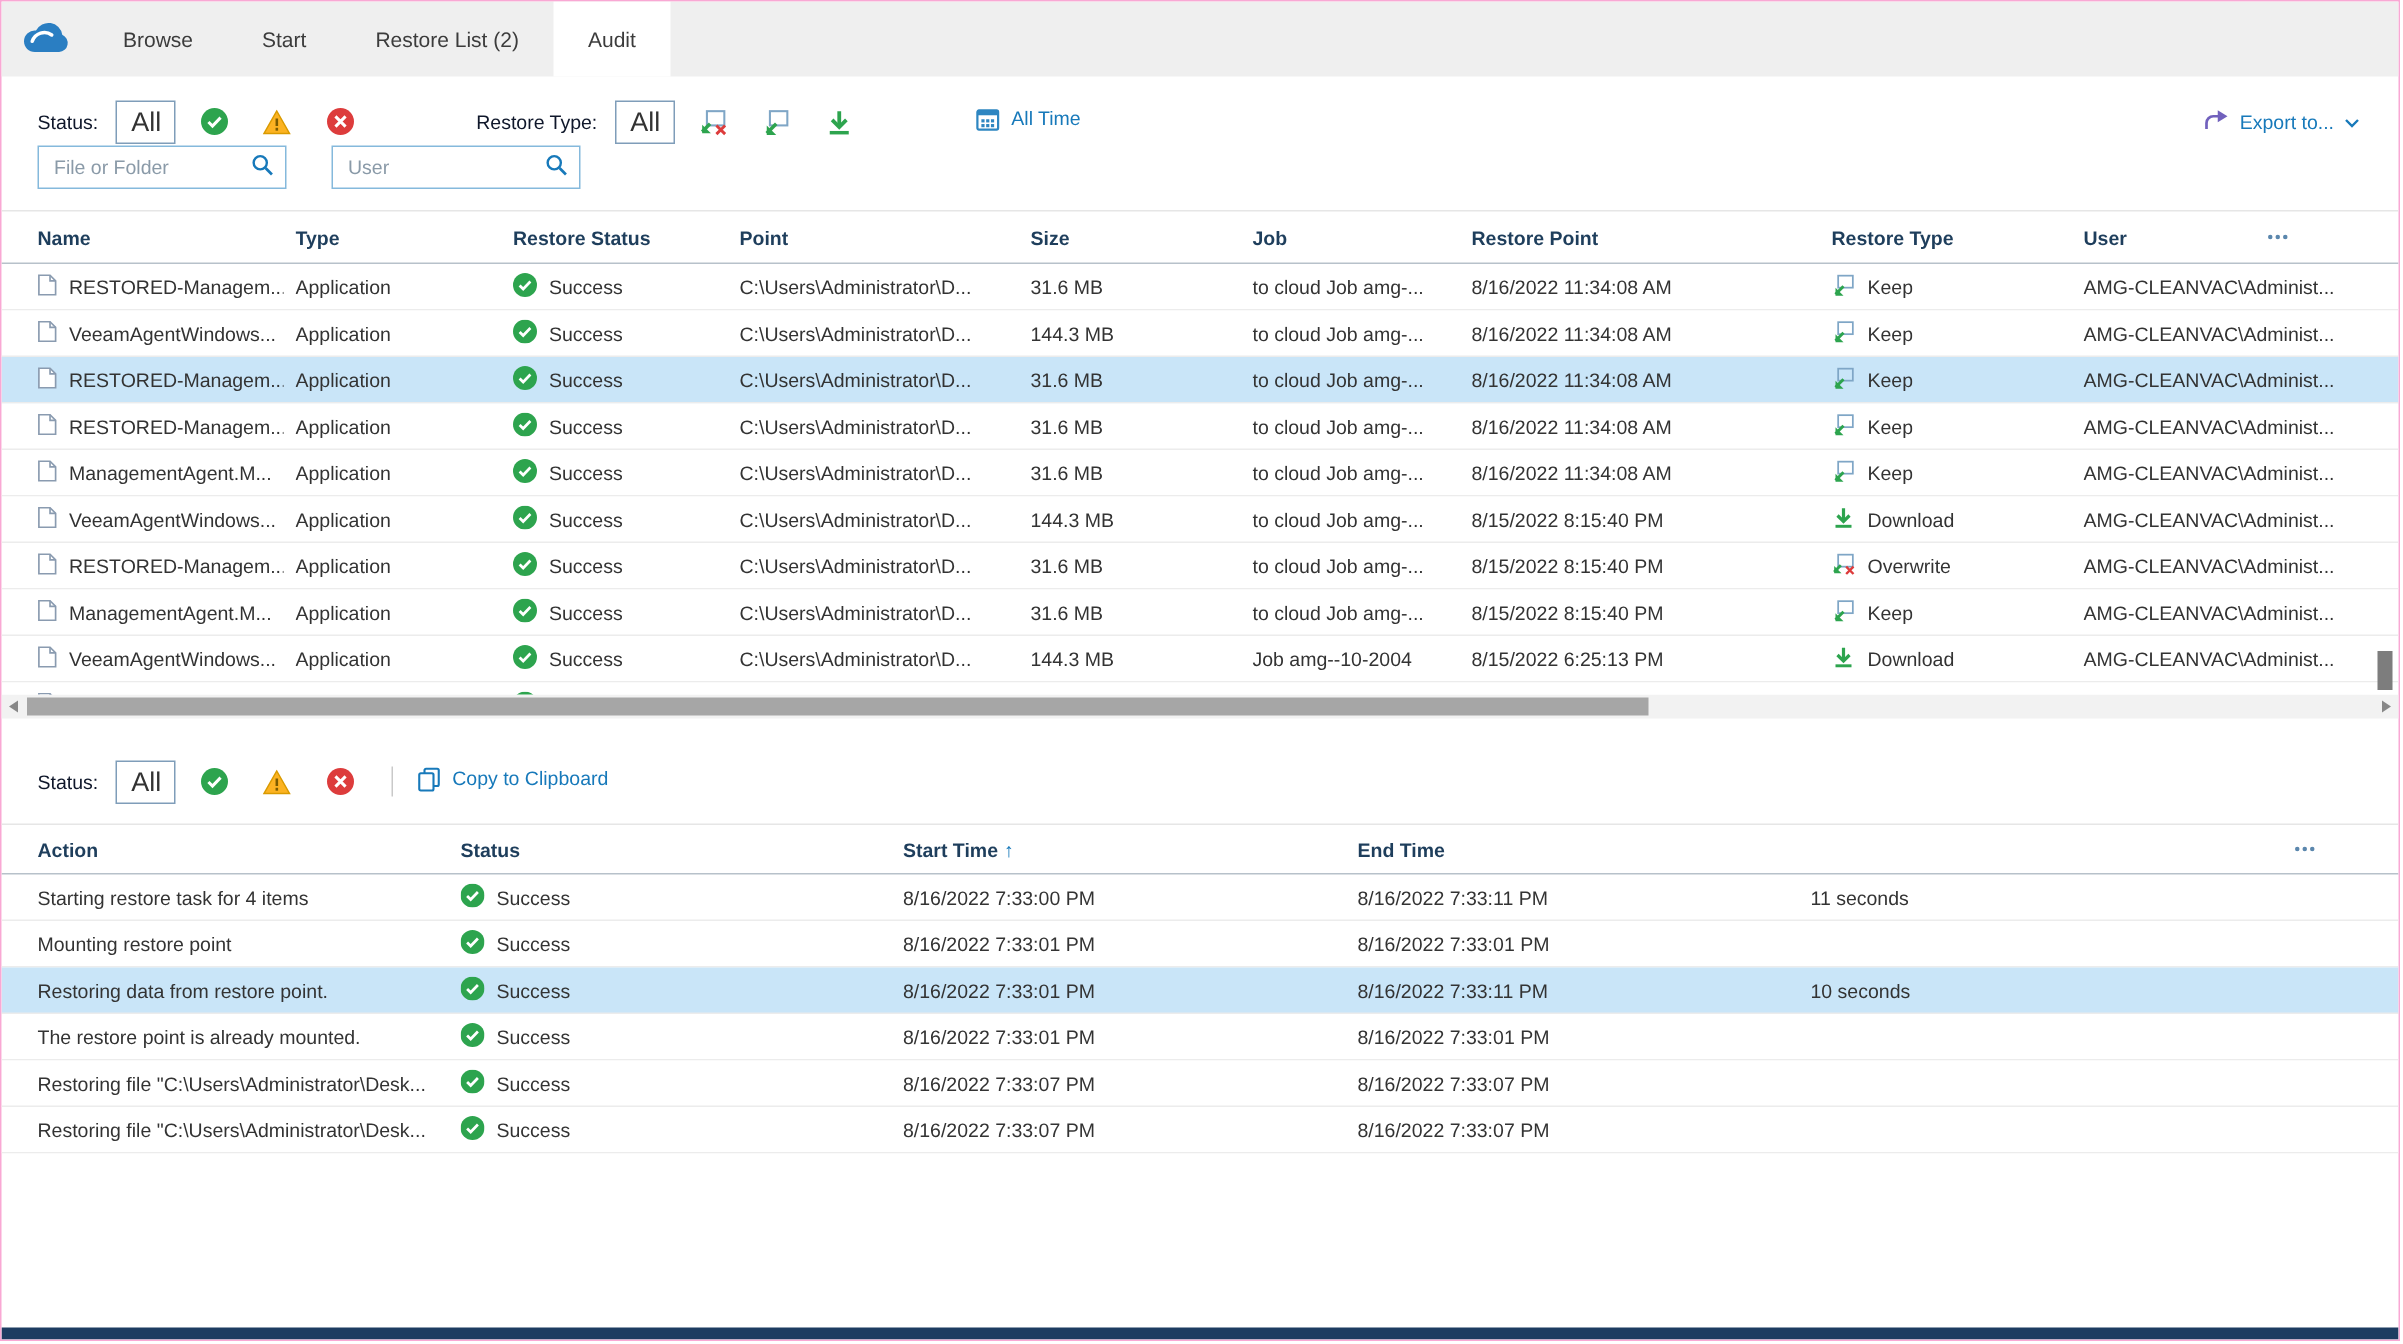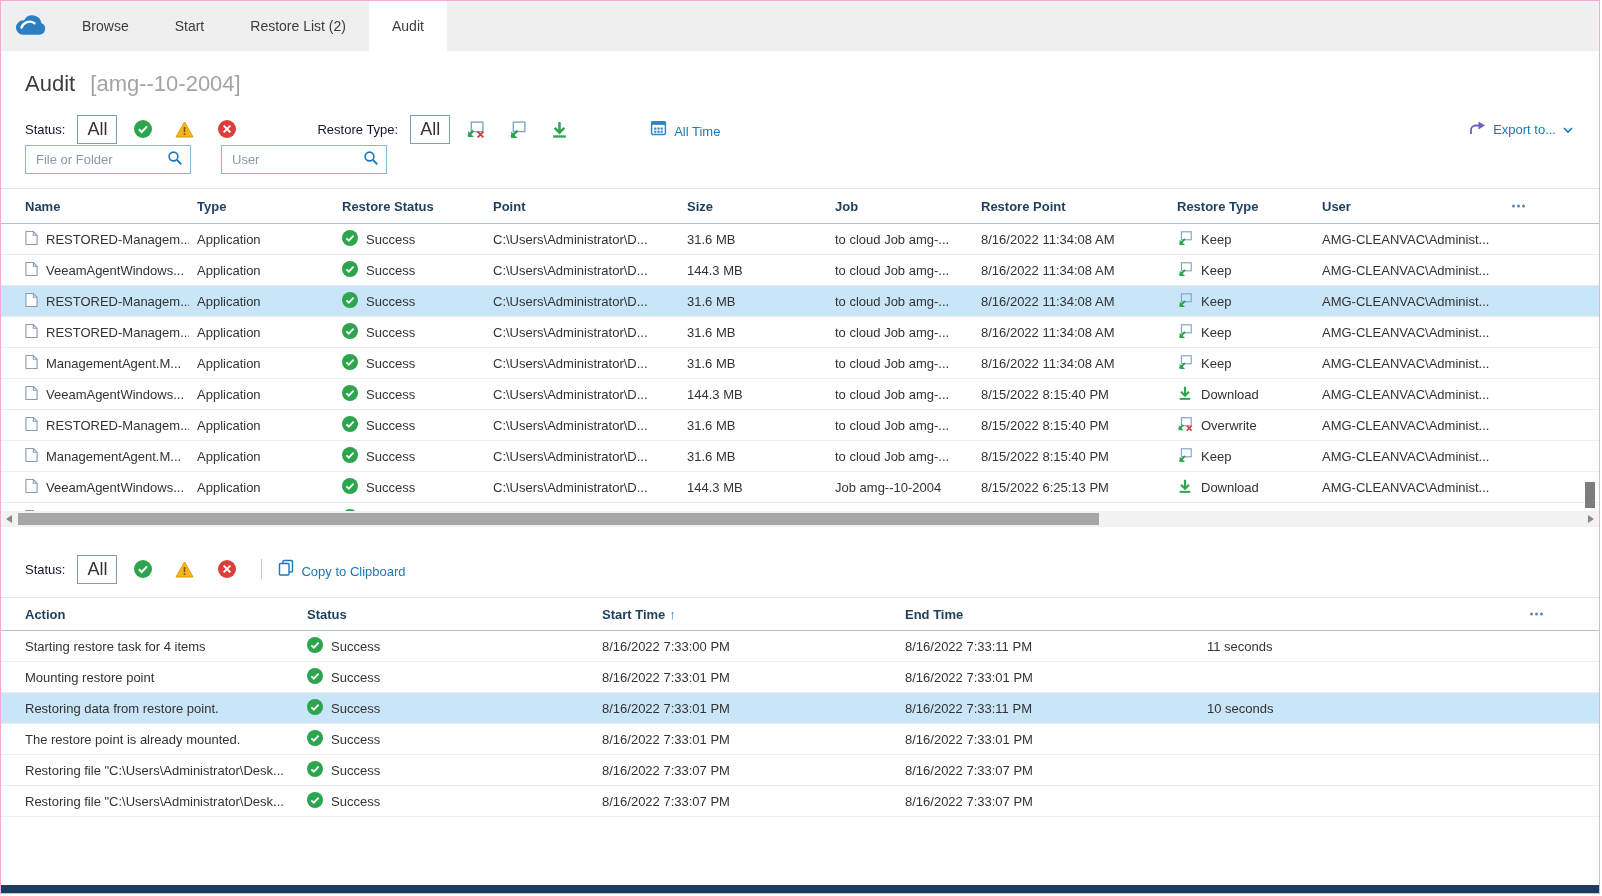--- a/index.html
+++ b/index.html
@@ -22,35 +22,35 @@
   .title-row { padding:20px 0 2px 24px; font-size:22px; }
   .title-main { color:#3d3d3d; }
   .title-sub { color:#a3a3a3; margin-left:9px; }
   
   .toolbar { display:flex; align-items:center; padding-left:24px; height:32px; margin-top:14px; }
   .tb-label { color:#0f172a; margin-right:12px; }
   .btn-all { border:1px solid #7f9db9; background:#fff; padding:3px 9px; margin-right:16px; font-size:18px; color:#333; }
   .ticon { display:inline-flex; width:19px; height:19px; margin-right:23px; align-items:center; justify-content:center; }
   .ticon svg { display:block; }
   .gap-l { margin-left:58px; }
-  .link { color:#1779ba; display:inline-flex; align-items:flex-end; gap:7px; cursor:pointer; }
+  .link { color:#1779ba; display:inline-flex; align-items:flex-start; gap:7px; cursor:pointer; }
   .export-wrap { margin-left:auto; margin-right:26px; display:flex; align-items:center; gap:7px; }
   .vdiv { width:1px; height:20px; background:#c9c9c9; margin:0 16px 0 2px; }
   
   .search-row { display:flex; padding-left:24px; gap:30px; }
   .search-box { width:166px; height:29px; border:1px solid #85b9dc; display:flex; align-items:center; padding:0 7px 0 8px; background:#fff; }
   .search-box input { border:none; outline:none; flex:1; min-width:0; font-family:inherit; font-size:13px; color:#333; }
   .search-box input::placeholder { color:#8a9aa8; }
   
   .thead { display:flex; align-items:center; height:36px; border-top:1px solid #e6e6e6; border-bottom:1px solid #b7c1ca; margin-top:14px; position:relative; font-weight:bold; color:#1e3e5c; }
   .thead .cell { overflow:hidden; white-space:nowrap; }
   .cell { padding-right:8px; overflow:hidden; white-space:nowrap; }
   .c-name{width:196px; padding-left:24px;} .c-type{width:145px;} .c-rstatus{width:151px;}
   .c-path{width:194px;} .c-size{width:148px;} .c-job{width:146px;}
-  .c-rpoint{width:196px;} .c-rtype{width:145px;} .c-user{flex:1; min-width:0;}
+  .c-rpoint{width:196px;} .c-rtype{width:168px;margin-left:44px;} .c-user{flex:1; min-width:0;}
   .e-action{width:306px; padding-left:24px;} .e-status{width:295px;} .e-start{width:303px;}
   .e-end{width:302px;} .e-duration{flex:1; min-width:0;}
   .rows-viewport { height:287px; overflow:hidden; position:relative; }
   .rows-viewport2 { overflow:hidden; }
   .row { height:31px; display:flex; align-items:center; border-bottom:1px solid #ececec; background:#fff; }
   .row.selected { background:#c9e5f8; }
   .with-icon { display:flex; align-items:center; gap:8px; }
   .with-icon .txt { overflow:hidden; white-space:nowrap; }
   .cols-icon { position:absolute; top:50%; transform:translateY(-50%); display:flex; gap:2px; cursor:pointer; }
   .cols-icon i { width:3px; height:3px; background:#5b87ad; border-radius:50%; display:block; }
@@ -82,24 +82,20 @@
             <path d="M9.5 16.5c2-5.5 8.5-7.5 13-4.2" stroke="#fff" stroke-width="2.4" fill="none" stroke-linecap="round"></path>
           </svg>
       </span>
     </div>
     <div class="tab">Browse</div>
     <div class="tab">Start</div>
     <div class="tab">Restore List (2)</div>
     <div class="tab active">Audit</div>
   </div>
 
-  <div class="title-row">
-    <span class="title-main">Audit</span>
-    <span class="title-sub">[amg--10-2004]</span>
-  </div>
 
   <div class="toolbar">
     <span class="tb-label">Status:</span>
     <button class="btn-all">All</button>
     <span class="ticon">
       <svg width="18" height="18" viewBox="0 0 16 16">
           <circle cx="8" cy="8" r="8" fill="#2da44e"></circle>
           <path d="M4.4 8.3l2.4 2.4 4.8-5" stroke="#fff" stroke-width="1.8" fill="none"></path>
         </svg>
     </span>

